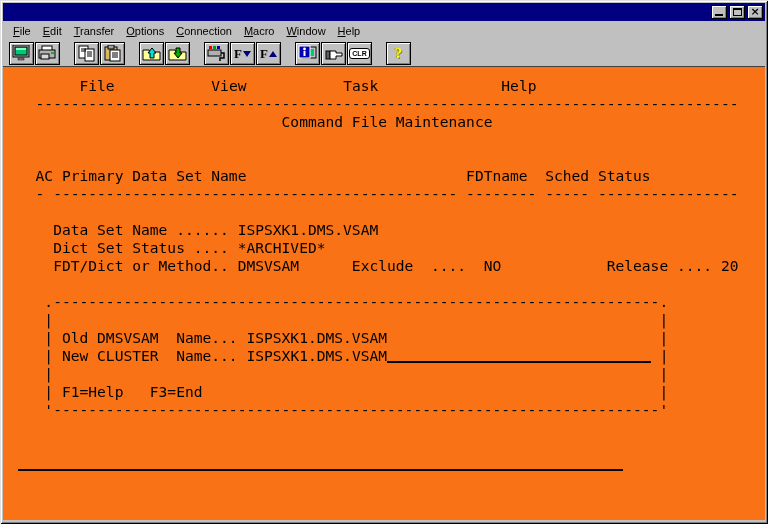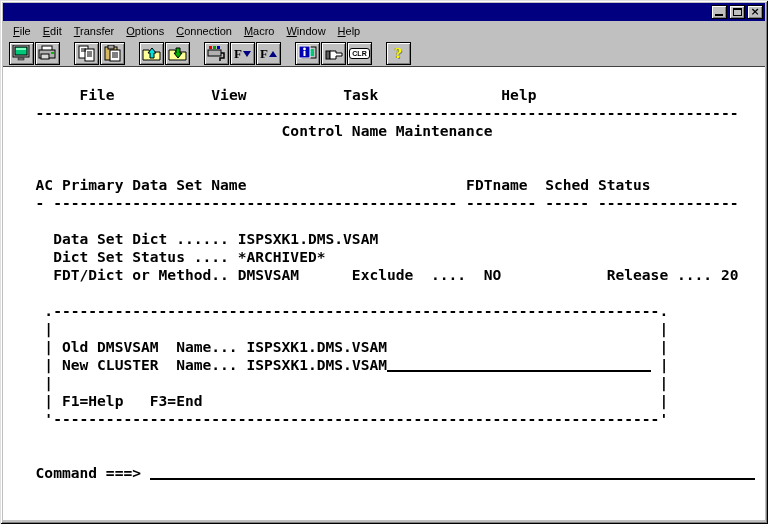--- a/index.html
+++ b/index.html
@@ -30,22 +30,22 @@
     box-shadow: inset 1px 1px 0 #ffffff, inset -1px -1px 0 #808080;
     display:flex;align-items:center;justify-content:center;position:relative;}
   .tbtn + .tbtn{margin-left:1px;}
   .ficon{font:bold 13px "Liberation Serif",serif;color:#000;display:flex;align-items:center;}
   .tri-down{width:0;height:0;border-left:4px solid transparent;border-right:4px solid transparent;border-top:6px solid #000080;display:inline-block;margin-left:1px;}
   .tri-up{width:0;height:0;border-left:4px solid transparent;border-right:4px solid transparent;border-bottom:6px solid #000080;display:inline-block;margin-left:1px;}
   .clr-box{font:bold 7px "Liberation Sans",sans-serif;border:1px solid #000;border-radius:3px;padding:1px 2px;background:#fff;}
   .help-q{font:bold 15px "Liberation Serif",serif;color:#ffff00;text-shadow:1px 1px 0 #808080, -1px 0 0 #a0a000;}
   
   .screen{
-    background:#ffffff;height:453px;padding-top:19px;overflow:hidden;
-    font-family:"DejaVu Sans Mono",monospace;font-weight:bold;
+    background:#f97316;height:453px;padding-top:10px;overflow:hidden;
+    font-family:"DejaVu Sans Mono",monospace;font-weight:normal;
   }
   .trow{
     margin:0;padding:0 0 0 15px;height:18px;line-height:18px;
     font-size:14.6px;letter-spacing:0;color:#000;white-space:pre;
   }
   .uline{display:inline-block;height:12px;border-bottom:2px solid #000;margin-bottom:-2px;}
   .u-new{width:264px;}
   .u-cmd{width:605px;}
   
   svg{display:block;}
@@ -180,36 +180,36 @@
     <div class="tgroup">
       <div class="tbtn">
         <span class="help-q">?</span>
       </div>
     </div>
   </div>
 
   <div class="screen">
     <pre class="trow"><span>       </span><span>File</span><span>           </span><span>View</span><span>           </span><span>Task</span><span>              </span><span>Help</span></pre>
     <pre class="trow">  --------------------------------------------------------------------------------</pre>
-    <pre class="trow">                              Control Name Maintenance</pre>
+    <pre class="trow">                              Command File Maintenance</pre>
     <pre class="trow"></pre>
     <pre class="trow"></pre>
     <pre class="trow">  AC Primary Data Set Name                         FDTname  Sched Status</pre>
     <pre class="trow">  - ---------------------------------------------- -------- ----- ----------------</pre>
     <pre class="trow"></pre>
-    <pre class="trow">    Data Set Dict ...... ISPSXK1.DMS.VSAM</pre>
+    <pre class="trow">    Data Set Name ...... ISPSXK1.DMS.VSAM</pre>
     <pre class="trow">    Dict Set Status .... *ARCHIVED*</pre>
     <pre class="trow">    FDT/Dict or Method.. DMSVSAM      Exclude  ....  NO            Release .... 20</pre>
     <pre class="trow"></pre>
     <pre class="trow">   .---------------------------------------------------------------------.</pre>
     <pre class="trow">   |                                                                     |</pre>
     <pre class="trow">   | Old DMSVSAM  Name... ISPSXK1.DMS.VSAM                               |</pre>
     <pre class="trow"><span>   | New CLUSTER  Name... </span><span>ISPSXK1.DMS.VSAM</span><span class="uline u-new"></span><span> |</span></pre>
     <pre class="trow">   |                                                                     |</pre>
     <pre class="trow">   | F1=Help   F3=End                                                    |</pre>
     <pre class="trow">   '---------------------------------------------------------------------'</pre>
     <pre class="trow"></pre>
     <pre class="trow"></pre>
-    <pre class="trow"><span>  Command ===&gt; </span><span class="uline u-cmd"></span></pre>
+    <pre class="trow"><span class="uline u-cmd"></span></pre>
     <pre class="trow"></pre>
   </div>
 
 </div>
 
 </body></html>

